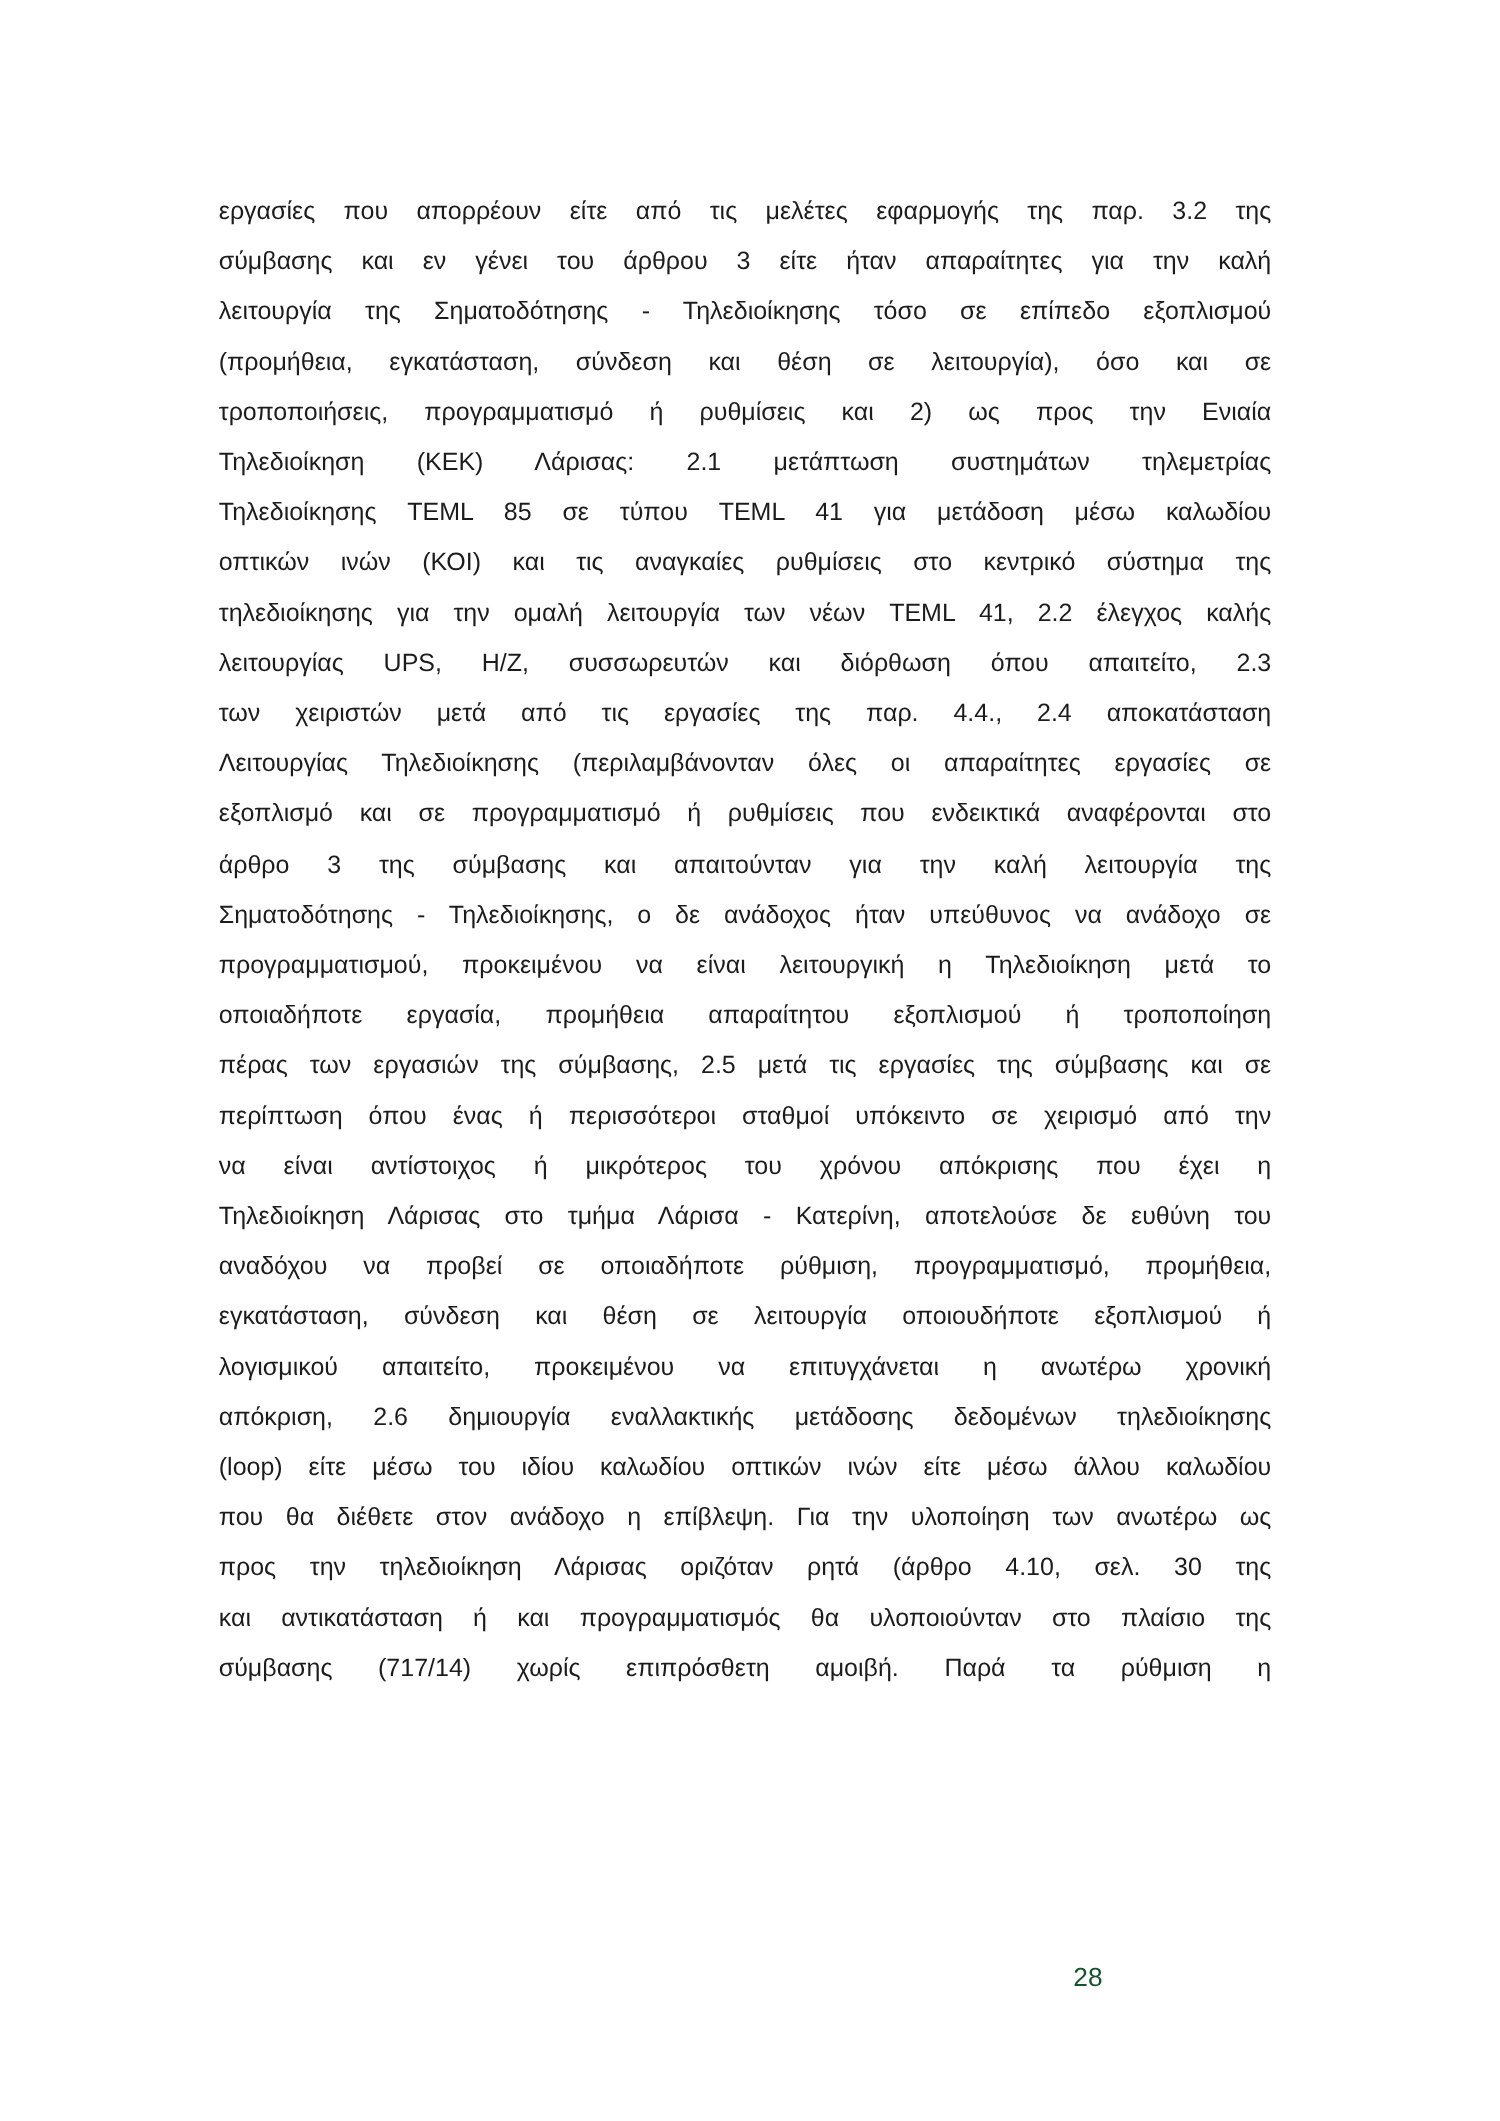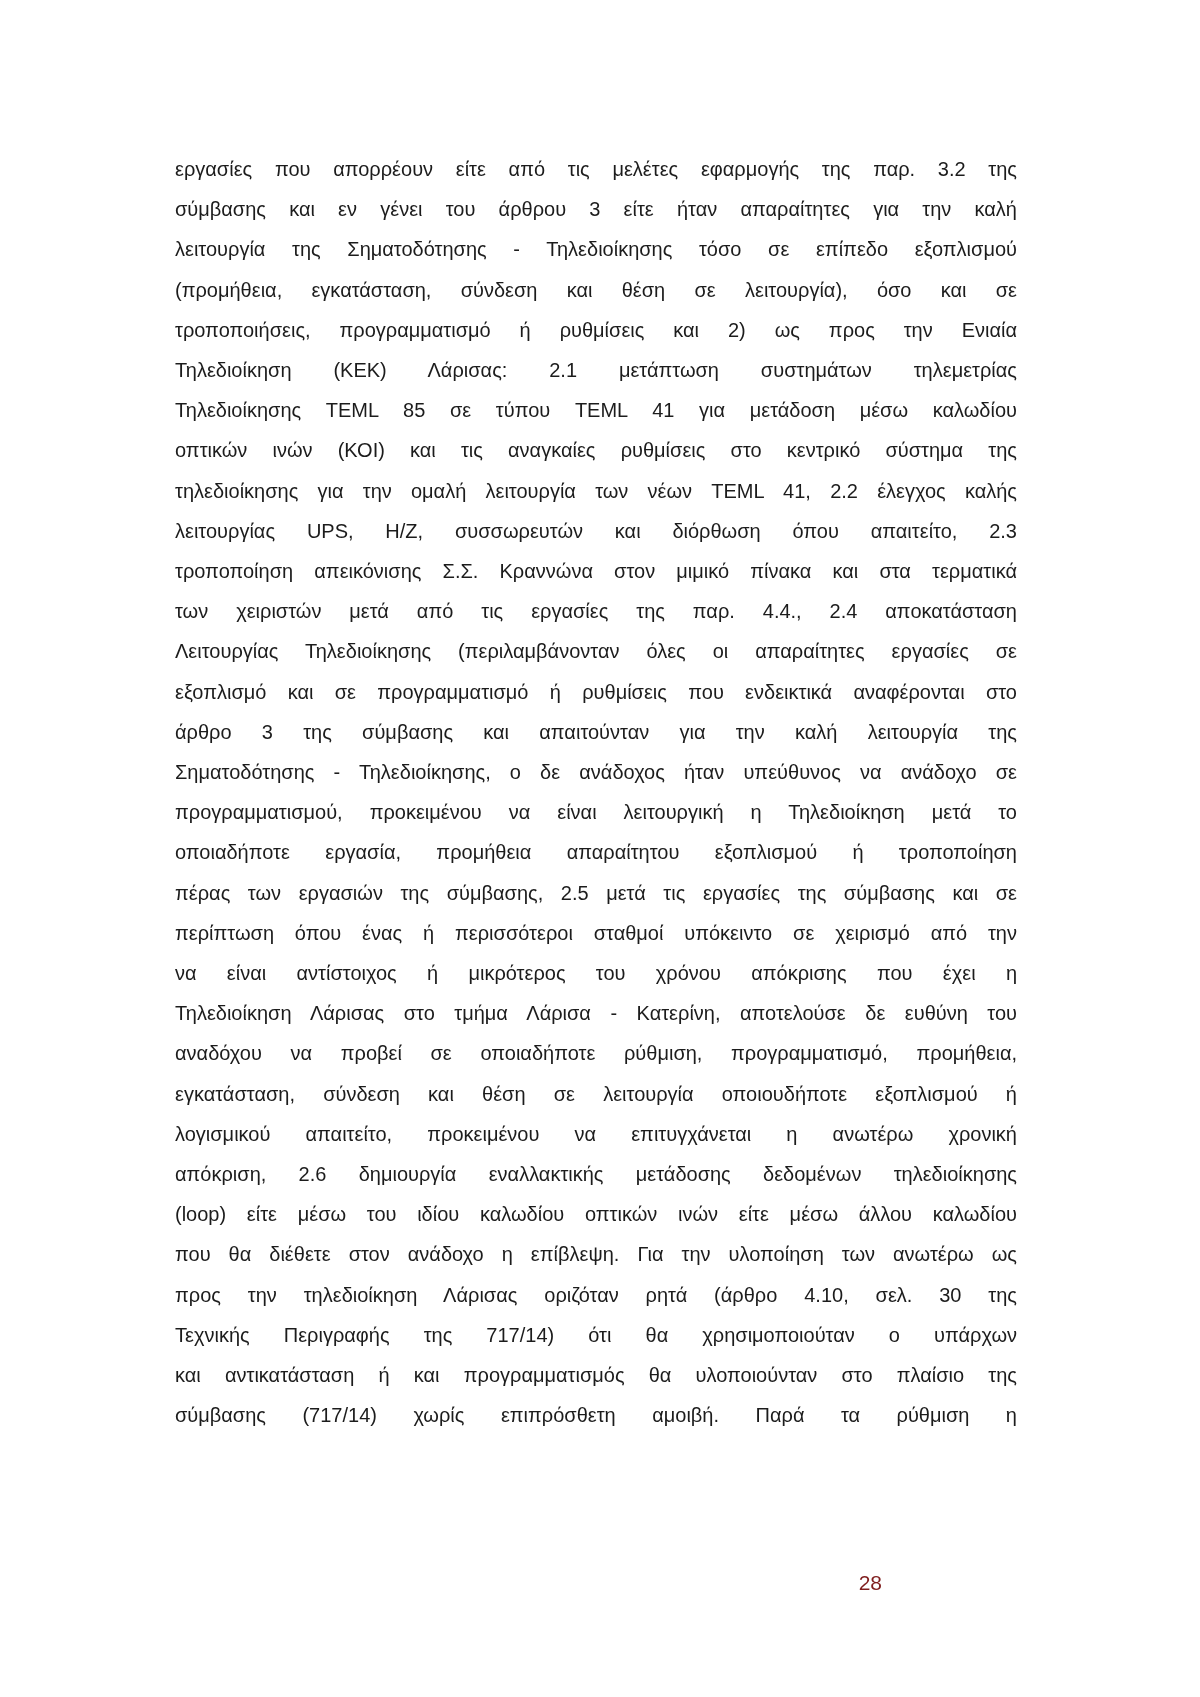--- a/index.html
+++ b/index.html
@@ -32,55 +32,53 @@
   }
   .line span.bold {
     font-weight: normal;
   }
   .page-number {
     position: absolute;
     right: 182px;
     top: 1570px;
     font-size: 21px;
     line-height: 26px;
-    color: #7f1d1d;
+    color: #14532d;
   }
 </style>
 </head>
 <body>
 
 <div class="page">
   <div class="text-block">
       <div class="line"><span>εργασίες που απορρέουν είτε από τις μελέτες εφαρμογής της παρ. 3.2 της</span></div>
       <div class="line"><span>σύμβασης και εν γένει του άρθρου 3 είτε ήταν απαραίτητες για την καλή</span></div>
       <div class="line"><span>λειτουργία της Σηματοδότησης - Τηλεδιοίκησης τόσο σε επίπεδο εξοπλισμού</span></div>
       <div class="line"><span>(προμήθεια, εγκατάσταση, σύνδεση και θέση σε λειτουργία), όσο και σε</span></div>
       <div class="line"><span>τροποποιήσεις, προγραμματισμό ή ρυθμίσεις </span><span class="bold">και 2) ως προς την Ενιαία</span></div>
       <div class="line"><span class="bold">Τηλεδιοίκηση (ΚΕΚ) Λάρισας:</span><span> 2.1 μετάπτωση συστημάτων τηλεμετρίας</span></div>
       <div class="line"><span>Τηλεδιοίκησης TEML 85 σε τύπου TEML 41 για μετάδοση μέσω καλωδίου</span></div>
       <div class="line"><span>οπτικών ινών (ΚΟΙ) και τις αναγκαίες ρυθμίσεις στο κεντρικό σύστημα της</span></div>
       <div class="line"><span>τηλεδιοίκησης για την ομαλή λειτουργία των νέων TEML 41, 2.2 έλεγχος καλής</span></div>
       <div class="line"><span>λειτουργίας UPS, Η/Ζ, συσσωρευτών και διόρθωση όπου απαιτείτο, 2.3</span></div>
-      <div class="line"><span>τροποποίηση απεικόνισης Σ.Σ. Κραννώνα στον μιμικό πίνακα και στα τερματικά</span></div>
       <div class="line"><span>των χειριστών μετά από τις εργασίες της παρ. 4.4., 2.4 αποκατάσταση</span></div>
       <div class="line"><span>Λειτουργίας Τηλεδιοίκησης (περιλαμβάνονταν όλες οι απαραίτητες εργασίες σε</span></div>
       <div class="line"><span>εξοπλισμό και σε προγραμματισμό ή ρυθμίσεις που ενδεικτικά αναφέρονται στο</span></div>
       <div class="line"><span>άρθρο 3 της σύμβασης και απαιτούνταν για την καλή λειτουργία της</span></div>
       <div class="line"><span>Σηματοδότησης - Τηλεδιοίκησης, ο δε ανάδοχος ήταν υπεύθυνος να ανάδοχο σε</span></div>
       <div class="line"><span>προγραμματισμού, προκειμένου να είναι λειτουργική η Τηλεδιοίκηση μετά το</span></div>
       <div class="line"><span>οποιαδήποτε εργασία, προμήθεια απαραίτητου εξοπλισμού ή τροποποίηση</span></div>
       <div class="line"><span>πέρας των εργασιών της σύμβασης, 2.5 μετά τις εργασίες της σύμβασης και σε</span></div>
       <div class="line"><span>περίπτωση όπου ένας ή περισσότεροι σταθμοί υπόκειντο σε χειρισμό από την</span></div>
       <div class="line"><span>να είναι αντίστοιχος ή μικρότερος του χρόνου απόκρισης που έχει η</span></div>
       <div class="line"><span>Τηλεδιοίκηση Λάρισας στο τμήμα Λάρισα - Κατερίνη, αποτελούσε δε ευθύνη του</span></div>
       <div class="line"><span>αναδόχου να προβεί σε οποιαδήποτε ρύθμιση, προγραμματισμό, προμήθεια,</span></div>
       <div class="line"><span>εγκατάσταση, σύνδεση και θέση σε λειτουργία οποιουδήποτε εξοπλισμού ή</span></div>
       <div class="line"><span>λογισμικού απαιτείτο, προκειμένου να επιτυγχάνεται η ανωτέρω χρονική</span></div>
       <div class="line"><span>απόκριση, 2.6 δημιουργία εναλλακτικής μετάδοσης δεδομένων τηλεδιοίκησης</span></div>
       <div class="line"><span>(loop) είτε μέσω του ιδίου καλωδίου οπτικών ινών είτε μέσω άλλου καλωδίου</span></div>
       <div class="line"><span>που θα διέθετε στον ανάδοχο η επίβλεψη. Για την υλοποίηση των ανωτέρω ως</span></div>
       <div class="line"><span>προς την τηλεδιοίκηση Λάρισας οριζόταν ρητά (άρθρο 4.10, σελ. 30 της</span></div>
-      <div class="line"><span>Τεχνικής Περιγραφής της 717/14) ότι θα χρησιμοποιούταν ο υπάρχων</span></div>
       <div class="line"><span>και αντικατάσταση ή και προγραμματισμός θα υλοποιούνταν στο πλαίσιο της</span></div>
       <div class="line"><span>σύμβασης (717/14) χωρίς επιπρόσθετη αμοιβή. </span><span class="bold">Παρά τα ρύθμιση η</span></div>
     </div>
   <div class="page-number">28</div>
 </div>
 
 </body></html>

